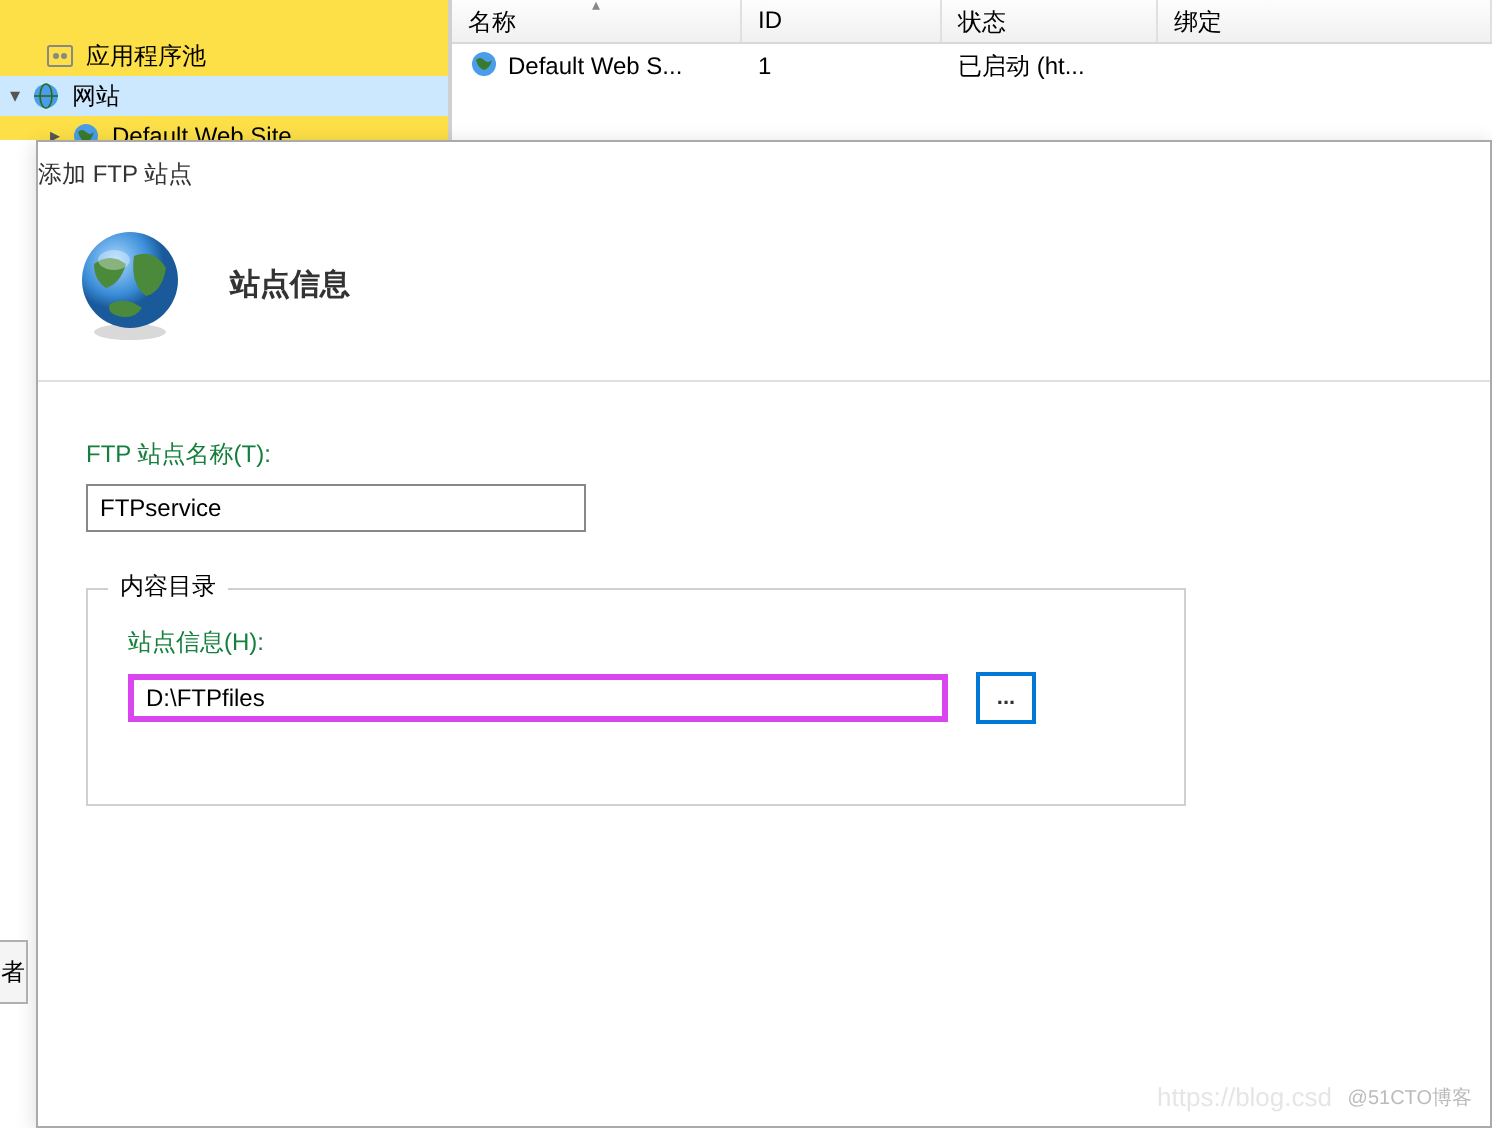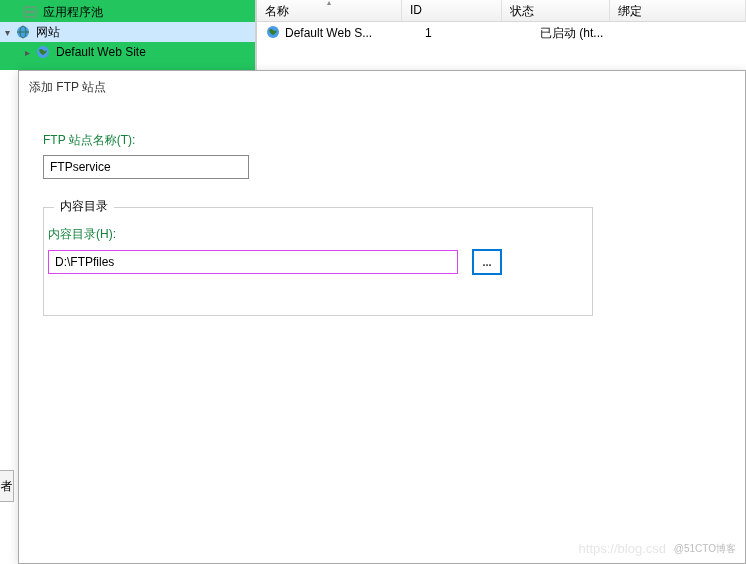--- a/index.html
+++ b/index.html
@@ -1,55 +1,55 @@
 <!DOCTYPE html>
 <html><head>
   <meta charset="utf-8">
   <style>
     * { margin: 0; padding: 0; box-sizing: border-box; font-family: "Microsoft YaHei", "Segoe UI", sans-serif; }
     body { width: 746px; height: 564px; background: #fff; font-size: 12px; position: relative; overflow: hidden; }
     
     .top-area { display: flex; height: 70px; }
-    .tree-panel { width: 256px; border-right: 1px solid #d0d0d0; background: #22c55e; padding-top: 2px; }
+    .tree-panel { width: 225px; border-right: 1px solid #d0d0d0; background: #fde047; padding-top: 18px; }
     .tree-row { display: flex; align-items: center; height: 20px; padding: 1px 2px; gap: 2px; }
     .tree-row.selected { background: #cce8ff; }
     .tree-indent { width: 18px; }
     .tree-toggle { width: 11px; height: 11px; display: flex; align-items: center; justify-content: center; color: #555; font-size: 10px; cursor: pointer; }
     .tree-icon { width: 16px; height: 16px; display: flex; align-items: center; justify-content: center; }
     .tree-label { padding-left: 3px; }
     
     .list-panel { flex: 1; border-left: 1px solid #d0d0d0; }
     .list-header { display: flex; height: 22px; background: linear-gradient(#fdfdfd,#f0f0f0); border-bottom: 1px solid #d8d8d8; }
     .col { padding: 3px 8px; border-right: 1px solid #e0e0e0; position: relative; }
     .col-name { width: 145px; }
     .col-id { width: 100px; }
     .col-status { width: 108px; }
     .col-bind { flex: 1; }
     .sort-arrow { position: absolute; left: 50%; top: -2px; transform: translateX(-50%); font-size: 8px; color: #888; }
-    .list-row { display: flex; height: 22px; align-items: center; gap: 15px; }
+    .list-row { display: flex; height: 22px; align-items: center; }
     .cell { padding: 2px 8px; overflow: hidden; white-space: nowrap; text-overflow: ellipsis; }
     .cell-name { width: 145px; display: flex; align-items: center; gap: 4px; }
     .cell-id { width: 100px; }
     .cell-status { width: 108px; }
     .cell-bind { flex: 1; }
     
     .dialog { position: absolute; left: 18px; top: 70px; width: 728px; height: 494px; background: #fff; border: 1px solid #aaa; box-shadow: 0 2px 10px rgba(0,0,0,0.15); }
-    .dialog-title { padding: 8px 10px; font-size: 12px; color: #333; }
+    .dialog-title { padding: 8px 0; font-size: 12px; color: #333; }
     .dialog-header { display: flex; align-items: center; padding: 8px 16px 18px 16px; border-bottom: 1px solid #e0e0e0; gap: 20px; }
     .globe-large { width: 60px; height: 60px; }
     .dialog-header-title { font-size: 15px; font-weight: bold; color: #333; }
     
     .form-body { padding: 28px 24px; }
     .field-label { font-size: 12px; color: #15803d; margin-bottom: 6px; }
-    .text-input { width: 206px; height: 24px; border: 1px solid #888; padding: 2px 6px; font-size: 12px; font-family: inherit; }
+    .text-input { width: 250px; height: 24px; border: 1px solid #888; padding: 2px 6px; font-size: 12px; font-family: inherit; }
     
-    .fieldset { border: 1px solid #d0d0d0; margin-top: 28px; padding: 18px 16px 40px 4px; width: 550px; position: relative; }
+    .fieldset { border: 1px solid #d0d0d0; margin-top: 28px; padding: 18px 16px 40px 20px; width: 550px; position: relative; }
     .legend { position: absolute; top: -10px; left: 10px; background: #fff; padding: 0 6px; font-size: 12px; }
     .path-row { display: flex; align-items: center; gap: 14px; margin-top: 6px; }
-    .path-input { width: 410px; height: 24px; border: 1px solid #d946ef; padding: 2px 6px; font-size: 12px; font-family: inherit; }
+    .path-input { width: 410px; height: 24px; border: 3px solid #d946ef; padding: 2px 6px; font-size: 12px; font-family: inherit; }
     .browse-btn { width: 30px; height: 26px; border: 2px solid #0078d7; background: #fff; display: flex; align-items: center; justify-content: center; cursor: pointer; font-weight: bold; color: #333; font-size: 11px; }
     
     .edge-tab { position: absolute; left: 0; top: 470px; width: 14px; height: 32px; border: 1px solid #b0b0b0; border-left: none; background: #f4f4f4; display: flex; align-items: center; justify-content: center; font-size: 12px; }
     
     .watermark { position: absolute; right: 10px; bottom: 8px; font-size: 10px; color: rgba(120,120,120,0.5); }
     .watermark2 { position: absolute; right: 80px; bottom: 8px; font-size: 13px; color: rgba(180,180,180,0.35); }
     
     .svg-globe-sm circle { fill: #4a9de8; }
     .svg-globe-sm .land { fill: #3a7a2f; }
   </style>
@@ -114,28 +114,48 @@
         <span>Default Web S...</span>
       </div>
       <div class="cell cell-id">1</div>
       <div class="cell cell-status">已启动 (ht...</div>
     </div>
   </div>
 </div>
 
 <div class="dialog">
   <div class="dialog-title">添加 FTP 站点</div>
+  <div class="dialog-header">
+    <span class="globe-large">
+      <svg width="60" height="60" viewBox="0 0 60 60">
+        <defs>
+          <radialGradient id="og" cx="35%" cy="30%">
+              <stop offset="0%" stop-color="#a8d8ff"></stop>
+              <stop offset="70%" stop-color="#3b8dd8"></stop>
+              <stop offset="100%" stop-color="#1a5a9a"></stop>
+            </radialGradient>
+        </defs>
+        <ellipse cx="30" cy="54" rx="18" ry="4" fill="rgba(0,0,0,0.15)"></ellipse>
+        <circle cx="30" cy="28" r="24" fill="url(#og)"></circle>
+        <path d="M12 20 Q20 14 28 20 Q25 30 18 32 Q12 28 12 20" fill="#4a8a3a"></path>
+        <path d="M32 16 Q42 12 48 22 Q46 34 38 36 Q30 30 32 16" fill="#4a8a3a"></path>
+        <path d="M20 40 Q28 36 36 42 Q32 48 24 46 Q18 44 20 40" fill="#4a8a3a"></path>
+        <ellipse cx="22" cy="18" rx="8" ry="5" fill="rgba(255,255,255,0.35)"></ellipse>
+      </svg>
+    </span>
+    <div class="dialog-header-title">站点信息</div>
+  </div>
 
   <div class="form-body">
     <div class="field-label">FTP 站点名称(T):</div>
     <input type="text" class="text-input" value="FTPservice" style="">
     
     <div class="fieldset">
       <div class="legend">内容目录</div>
-      <div class="field-label">内容目录(H):</div>
+      <div class="field-label">站点信息(H):</div>
       <div class="path-row">
         <input type="text" class="path-input" value="D:\FTPfiles" style="">
         <button class="browse-btn">...</button>
       </div>
     </div>
   </div>
 </div>
 
 <div class="edge-tab">者</div>
 <div class="watermark2">https://blog.csd</div>

